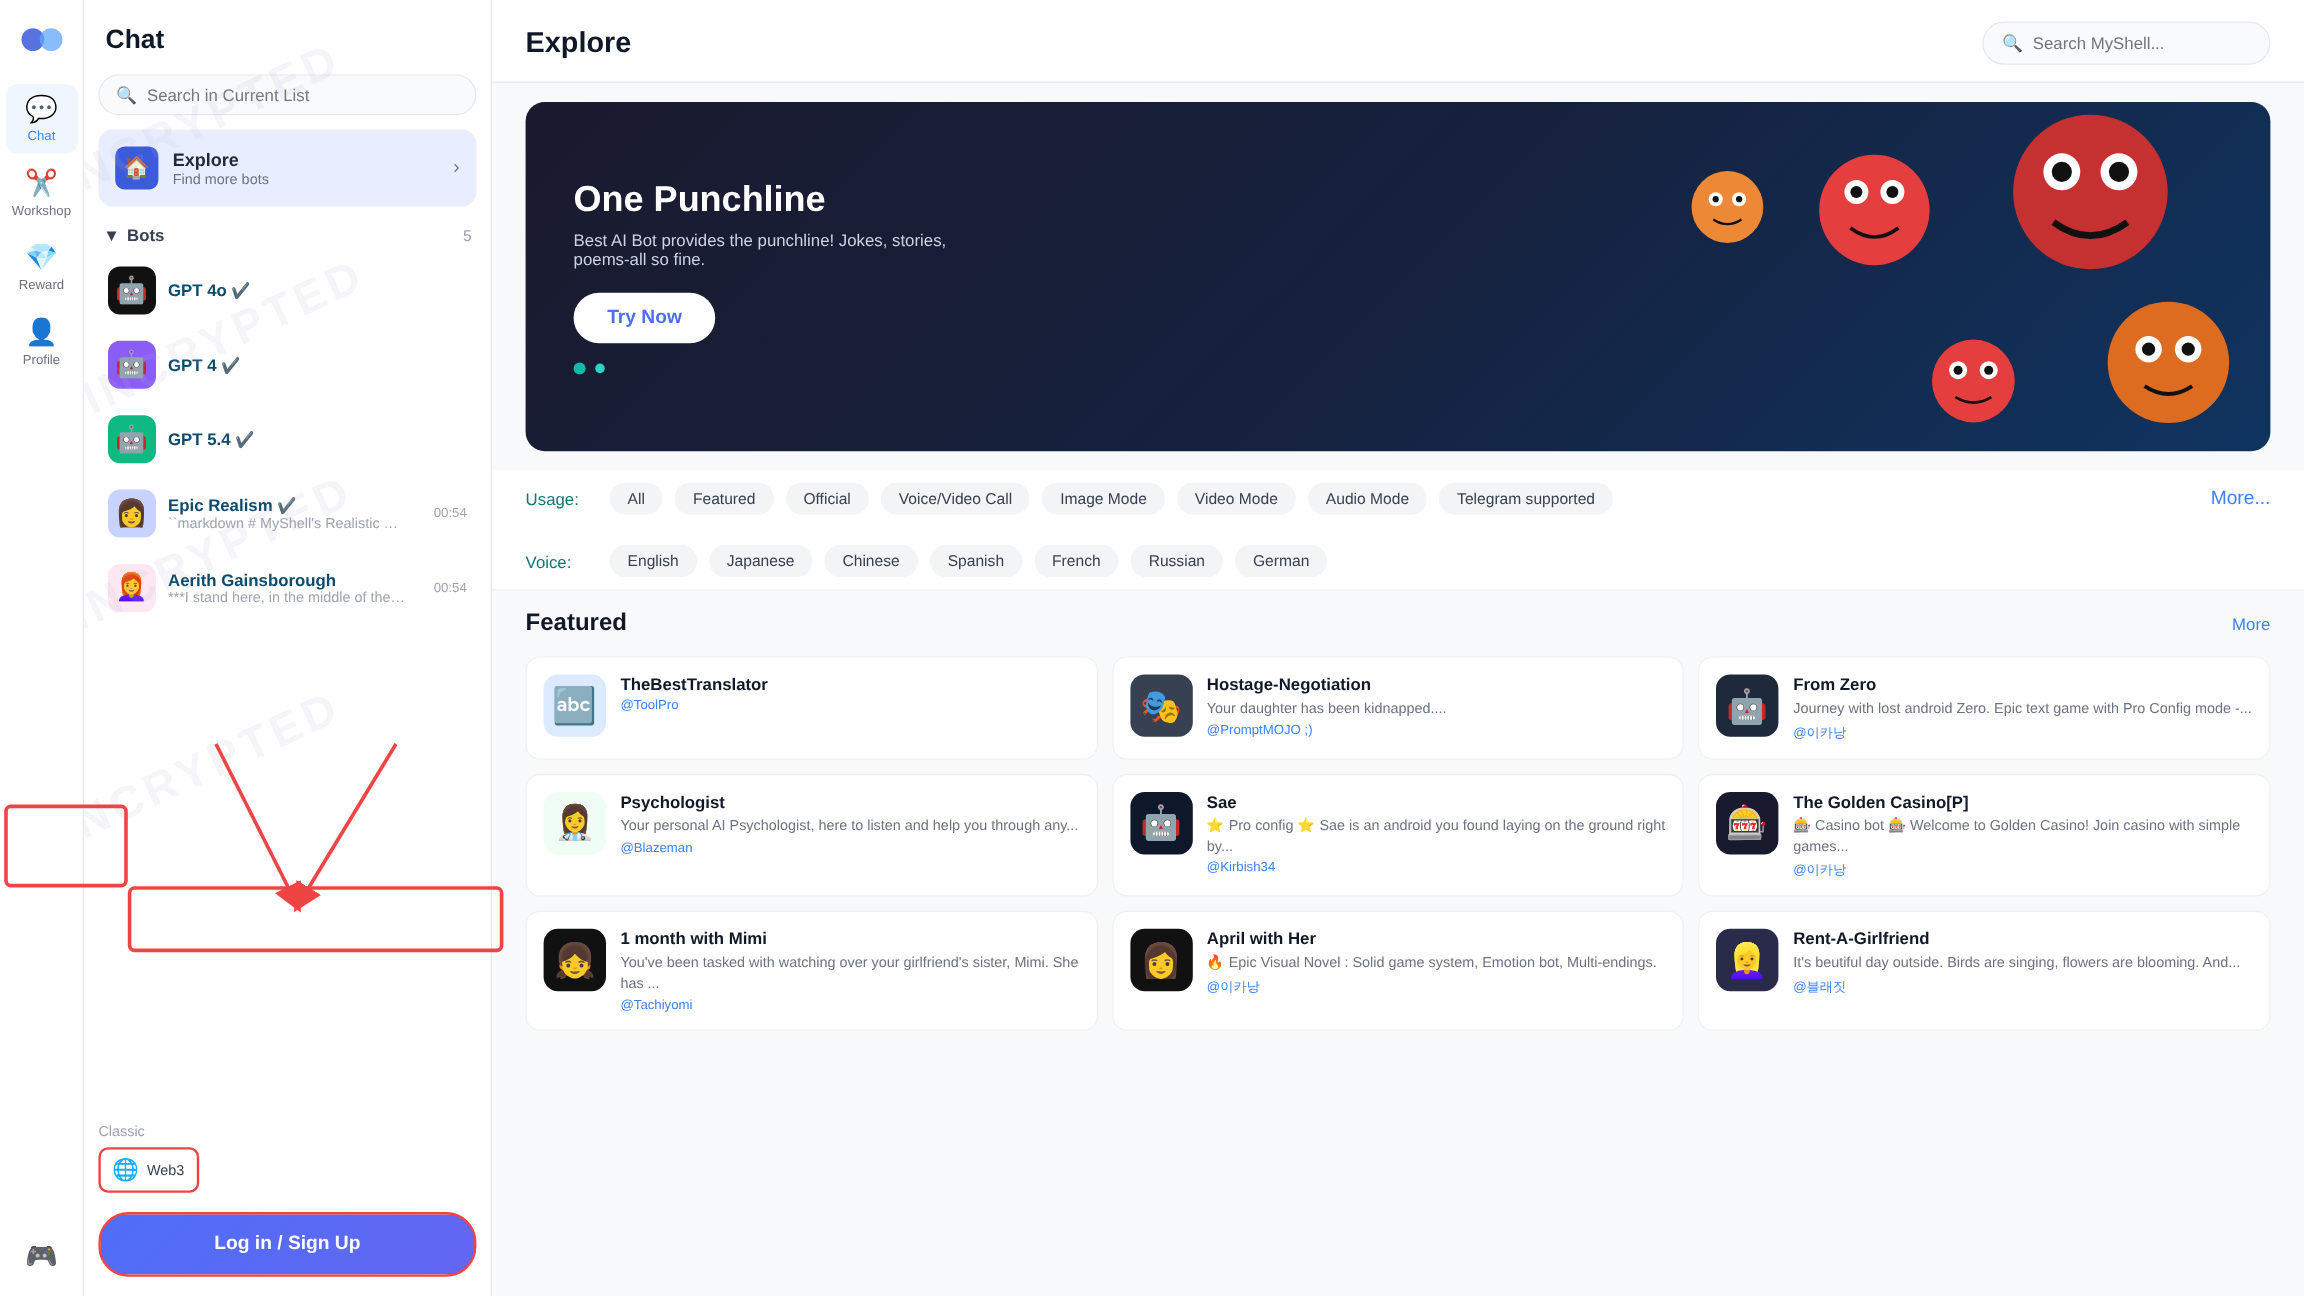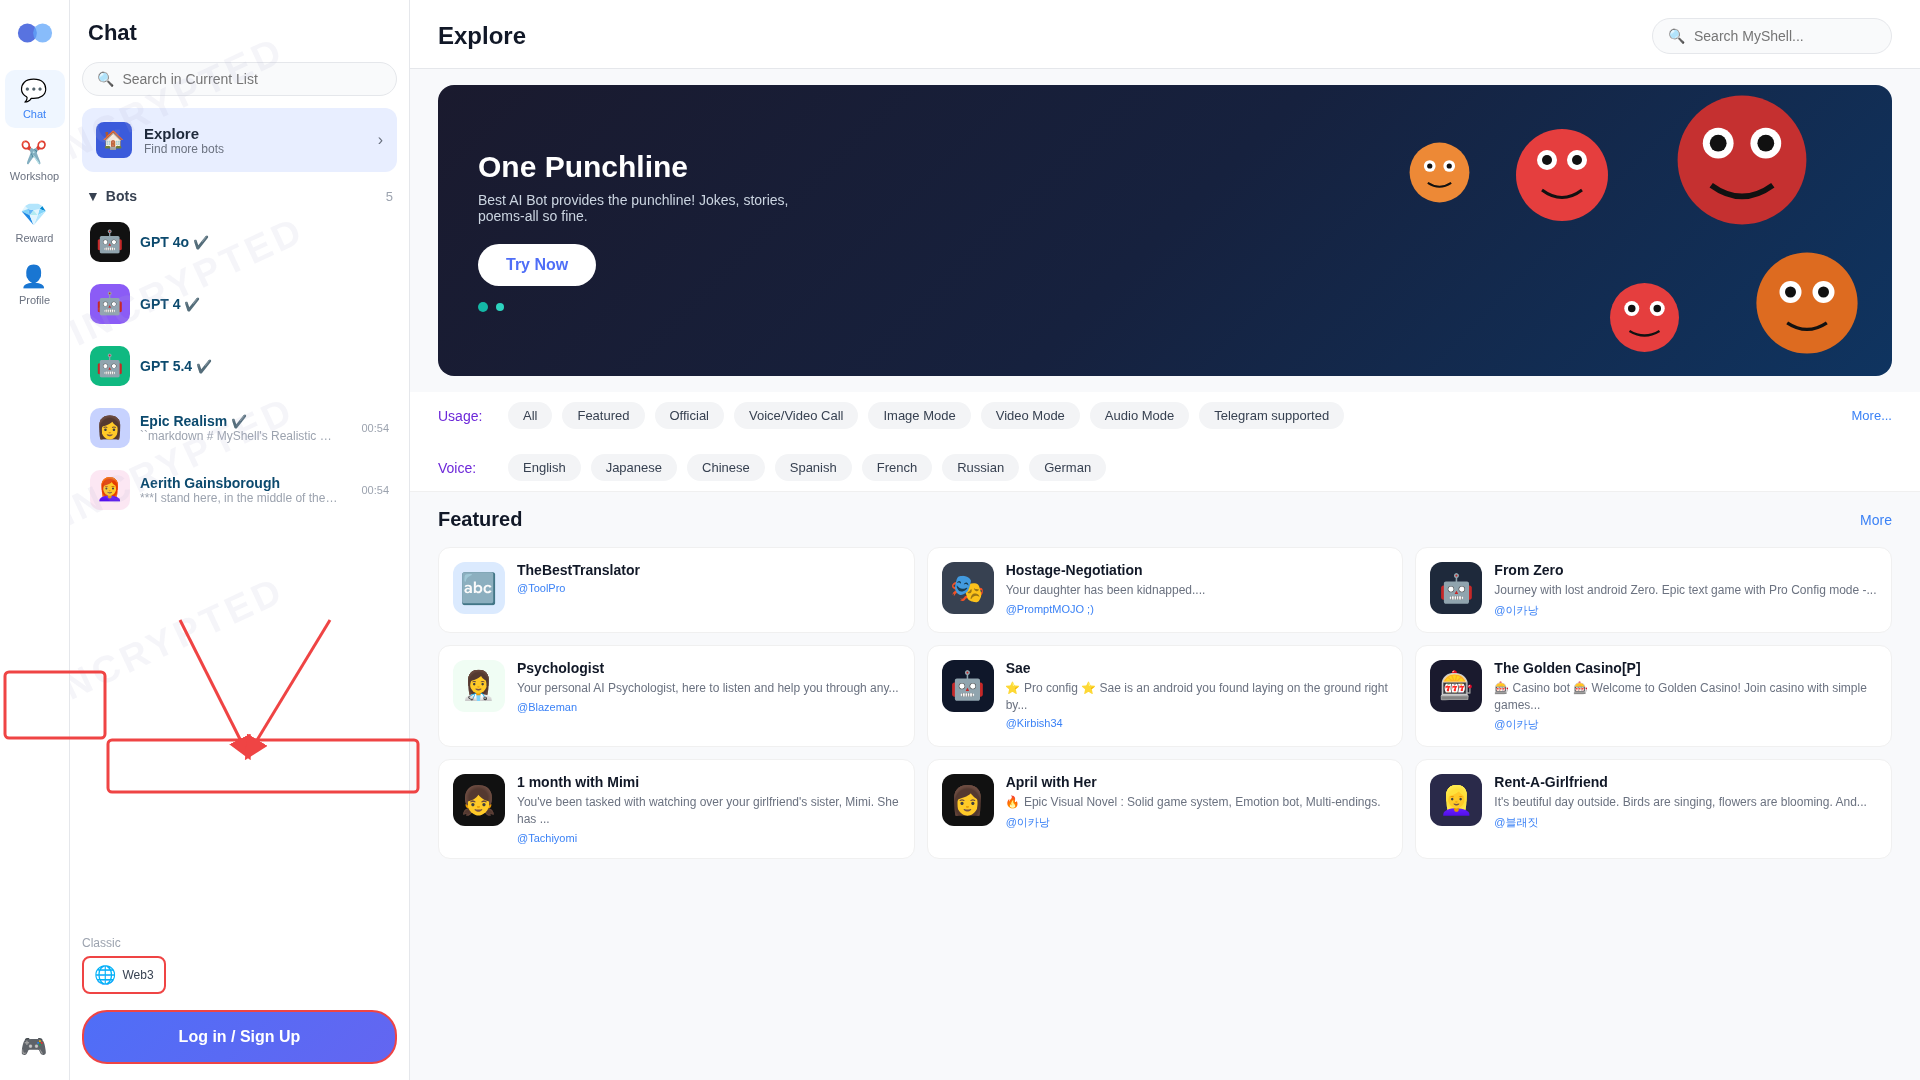--- a/index.html
+++ b/index.html
@@ -277,32 +277,32 @@
       border-bottom: 1px solid #f0f0f0;
       flex-shrink: 0;
     }
     .filter-row {
       display: flex;
       align-items: center;
       gap: 10px;
       margin-bottom: 6px;
     }
     .filter-row:last-child { margin-bottom: 0; margin-top: 25px; }
-    .filter-label { font-size: 14px; color: #6d28d9; font-weight: 500; min-width: 60px; }
+    .filter-label { font-size: 14px; color: #0f766e; font-weight: 500; min-width: 60px; }
     .filter-chip {
       background: #f3f4f6;
       border: 1px solid transparent;
       border-radius: 20px;
       padding: 5px 14px;
       font-size: 13px;
       color: #374151;
       cursor: pointer;
       white-space: nowrap;
     }
-    .filter-more { margin-left: auto; font-size: 13px; color: #3b82f6; cursor: pointer; }
+    .filter-more { margin-left: auto; font-size: 16px; color: #3b82f6; cursor: pointer; }
 
     
     .featured-section {
       padding: 16px 28px;
       overflow-y: auto;
       flex: 1;
     }
     .featured-header {
       display: flex;
       align-items: center;

